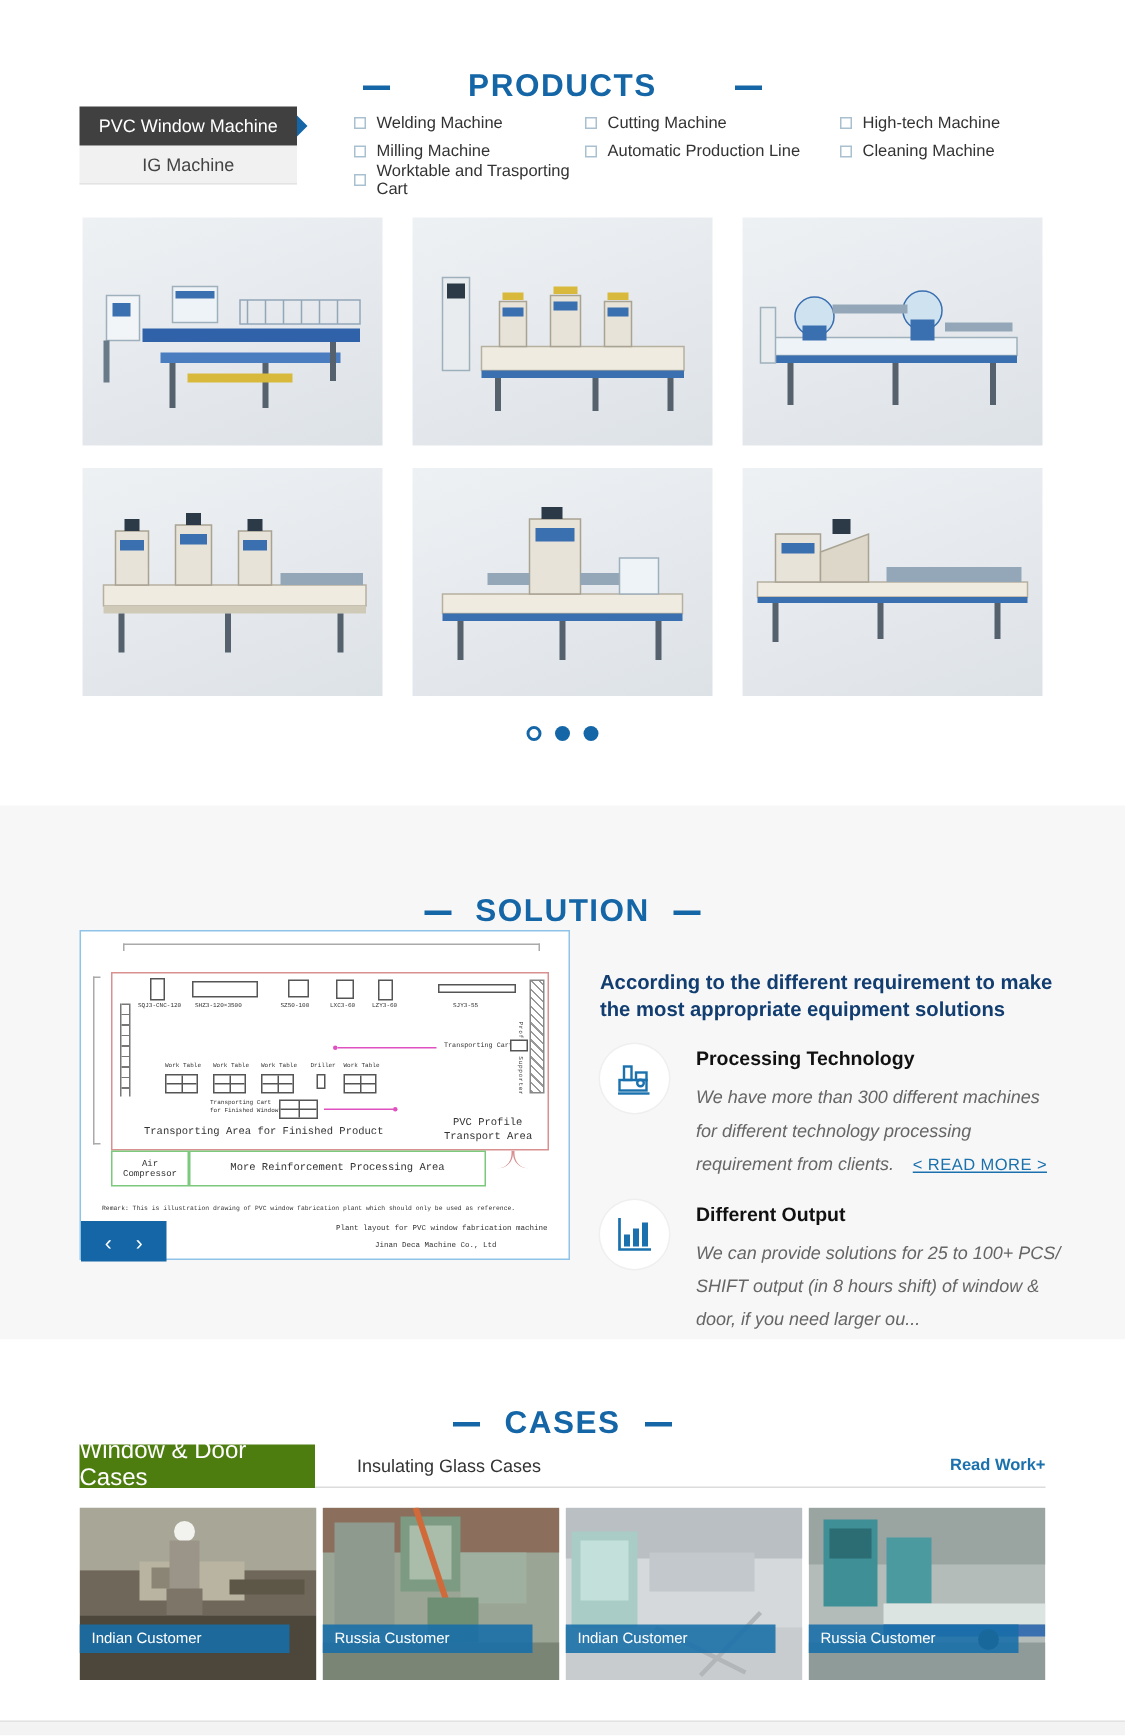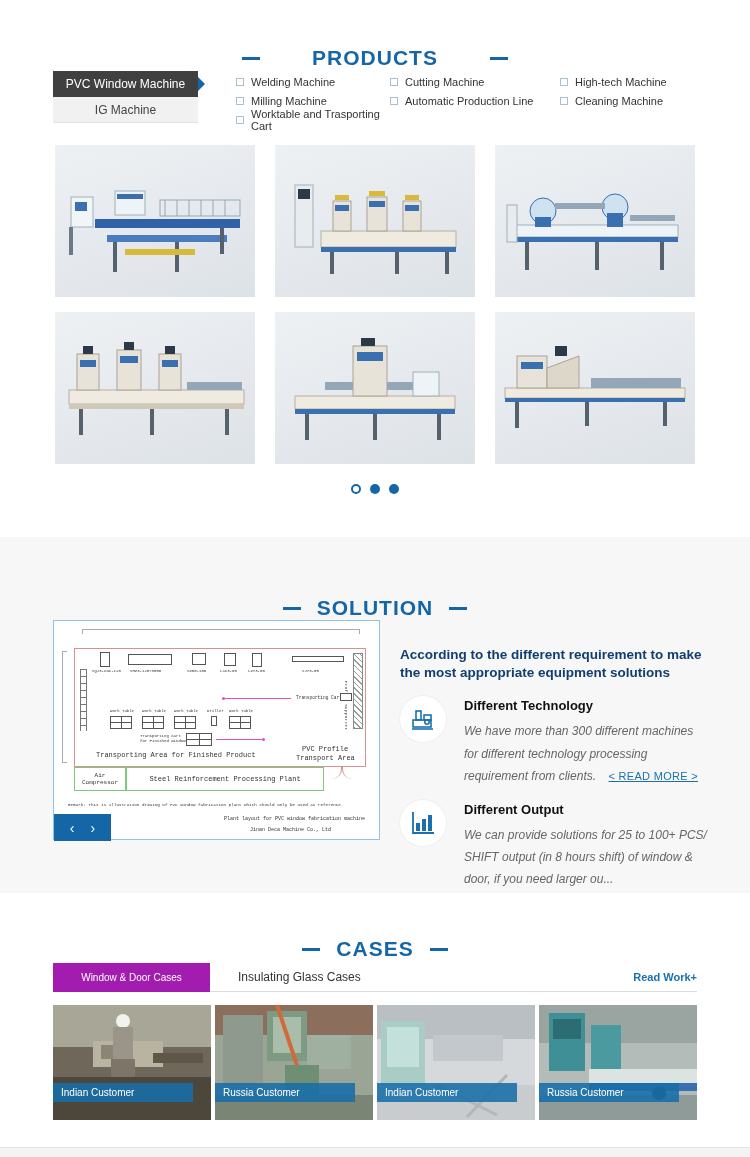--- a/index.html
+++ b/index.html
@@ -72,21 +72,21 @@
   .ficon { width:46px; height:46px; border-radius:50%; background:#fff; flex:0 0 auto; margin-right:18px;
            display:flex; align-items:center; justify-content:center; box-shadow:0 0 0 1px #efefef; }
   .ftitle { font-size:13px; font-weight:bold; color:#111; margin:2px 0 7px; }
   .fdesc { font-size:12px; color:#666; line-height:1.85; width:246px; display:inline;font-style:italic; }
   .flink { font-size:11px; color:#1a71ad; text-decoration:underline; margin-left:8px; white-space:nowrap; cursor:pointer; letter-spacing:0.3px; }
 
   
   .sec-cases { position:absolute; top:893px; left:0; width:750px; height:264px; background:#fff; }
   .sec-cases .sec-head { position:absolute; top:28px; left:0; width:100%; }
   .ctabs { position:absolute; left:53px; top:70px; width:644px; height:29px; border-bottom:1px solid #dcdcdc; display:flex; align-items:center; }
-  .ctab-active { background:#a21caf; color:#fff; font-size:10px; height:29px; width:157px;
+  .ctab-active { background:#4d7c0f; color:#fff; font-size:16px; height:29px; width:157px;
                  display:flex; align-items:center; justify-content:center; cursor:pointer; }
   .ctab-idle { font-size:12px; color:#333; margin-left:28px; cursor:pointer; }
   .readmore { margin-left:auto; font-size:11px; font-weight:bold; color:#1a71ad; cursor:pointer; }
 
   .cards { position:absolute; left:53px; top:112px; display:flex; gap:4px; }
   .card { position:relative; width:158px; height:115px; overflow:hidden; cursor:pointer; }
   .card svg { display:block; }
   .clabel { position:absolute; left:0; bottom:18px; width:140px; height:19px; background:rgba(23,110,168,0.88);
             color:#fff; font-size:10px; display:flex; align-items:center; padding-left:8px; }
 
@@ -329,21 +329,21 @@
       <div class="abs mlabel" style="left:86px;top:118px">for Finished Window</div>
       <div class="abs wtbox" style="position:absolute;left:132px;top:112px;width:26px"></div>
       <div class="abs pinkline" style="left:162px;top:118px;width:46px"></div>
       <div class="abs pinkdot" style="left:208px;top:117px"></div>
 
       <div class="abs dtext7" style="left:42px;top:130px">Transporting Area for Finished Product</div>
       <div class="abs dtext7" style="left:248px;top:124px">PVC Profile</div>
       <div class="abs dtext7" style="left:242px;top:133px">Transport Area</div>
 
       <div class="abs greenbox dtext6" style="left:20px;top:146px;width:52px;height:24px">Air Compressor</div>
-      <div class="abs greenbox dtext7" style="left:72px;top:146px;width:198px;height:24px">Steel Reinforcement Processing Plant</div>
+      <div class="abs greenbox dtext7" style="left:72px;top:146px;width:198px;height:24px">More Reinforcement Processing Area</div>
       <div class="abs" style="left:278px;top:146px;width:10px;height:12px;border-right:1px solid #d89090;border-radius:0 0 10px 0"></div>
       <div class="abs" style="left:288px;top:146px;width:10px;height:12px;border-left:1px solid #d89090;border-radius:0 0 0 10px"></div>
 
       <div class="abs dtext45" style="left:14px;top:182px;white-space:nowrap">Remark: This is illustration drawing of PVC window fabrication plant which should only be used as reference.</div>
       <div class="abs dtext5" style="left:170px;top:195px;white-space:nowrap">Plant layout for PVC window fabrication machine</div>
       <div class="abs dtext5" style="left:196px;top:206px;white-space:nowrap">Jinan Deca Machine Co., Ltd</div>
 
       <div class="abs nav">
         <span>‹</span>
         <span>›</span>
@@ -357,21 +357,21 @@
         <div class="ficon">
           <svg width="26" height="26" viewBox="0 0 26 26" fill="none" stroke="#1a71ad" stroke-width="1.6">
             <rect x="3" y="14" width="18" height="7"></rect>
             <rect x="6" y="5" width="5" height="9"></rect>
             <rect x="14" y="9" width="7" height="5"></rect>
             <circle cx="17" cy="16" r="2.2"></circle>
             <line x1="2" y1="23" x2="23" y2="23"></line>
           </svg>
         </div>
         <div>
-          <div class="ftitle">Different Technology</div>
+          <div class="ftitle">Processing Technology</div>
           <span class="fdesc">We have more than 300 different machines for different technology processing requirement from clients.</span>
           <a class="flink">&lt; READ MORE &gt;</a>
         </div>
       </div>
 
       <div class="feature">
         <div class="ficon">
           <svg width="26" height="26" viewBox="0 0 26 26">
             <g fill="#1a71ad">
               <rect x="6" y="13" width="4" height="8"></rect>

